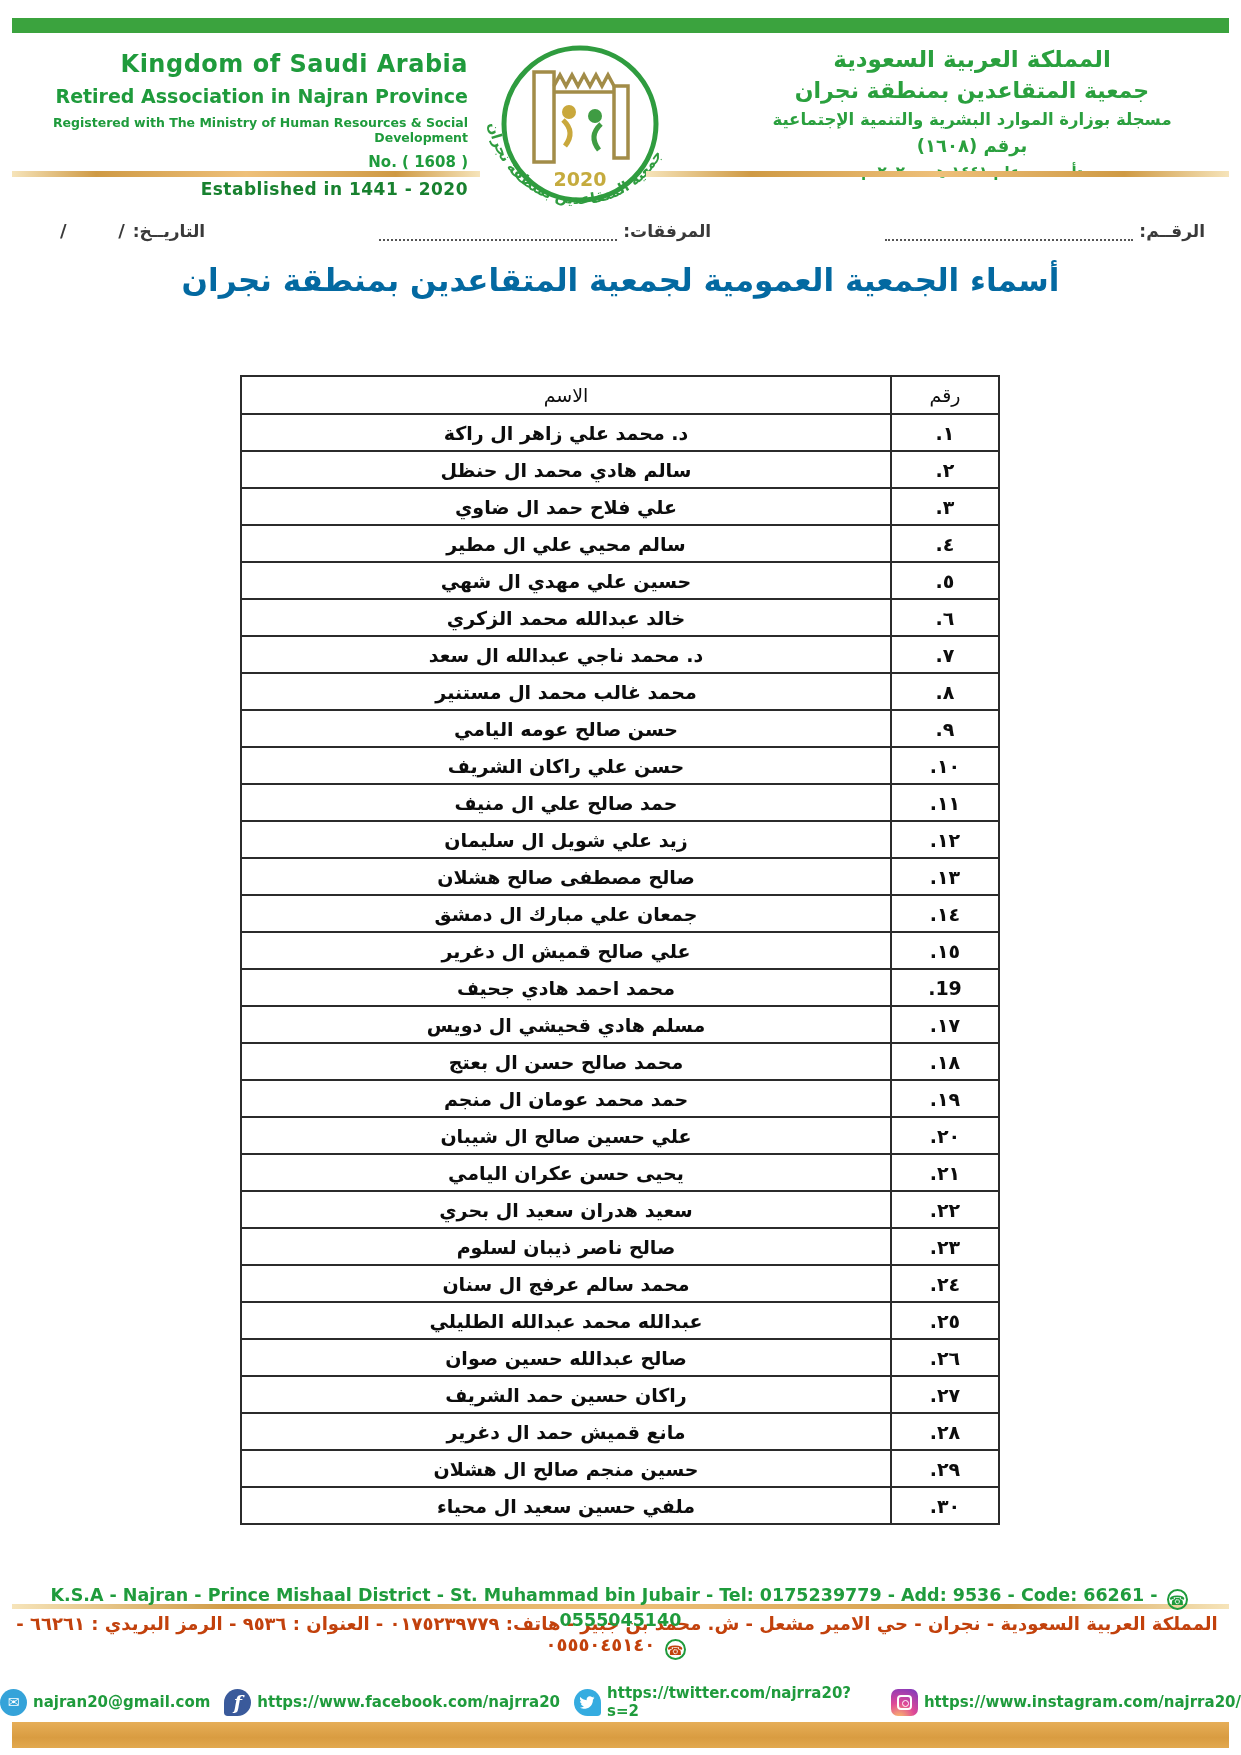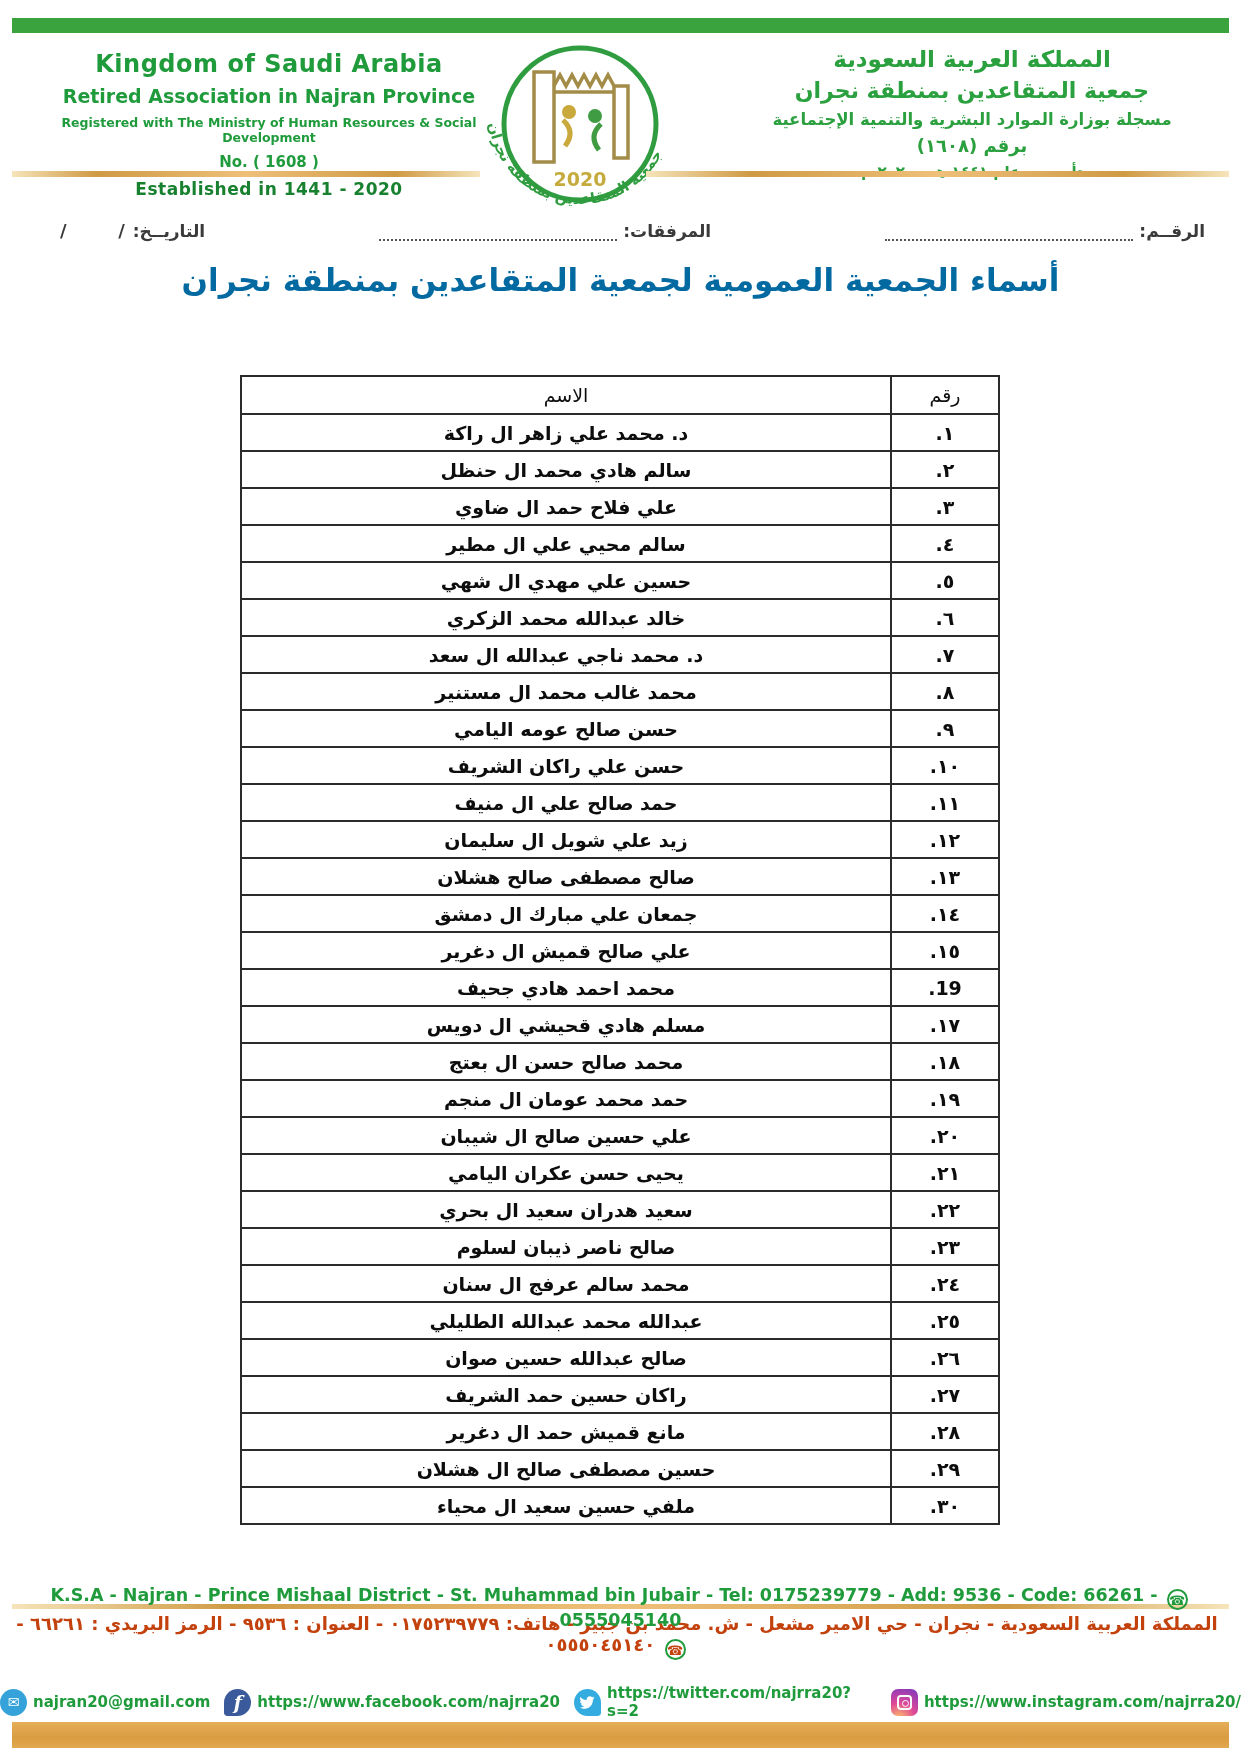--- a/index.html
+++ b/index.html
@@ -12,21 +12,21 @@
   .gold-line { position:absolute; top:171px; height:6px;
     background:linear-gradient(90deg,#f6e4ba 0%,#cf9a44 18%,#eec07a 50%,#cf9a44 82%,#f6e4ba 100%); }
   .gold-line.left  { left:12px;  width:468px; }
   .gold-line.right { left:646px; right:12px; }
   .gold-line-footer { position:absolute; top:1604px; left:12px; right:12px; height:5px;
     background:linear-gradient(90deg,#f6e4ba 0%,#cf9a44 18%,#eec07a 50%,#cf9a44 82%,#f6e4ba 100%); }
   .bar-gold-bottom { position:absolute; top:1722px; left:12px; right:12px; height:26px;
     background:linear-gradient(180deg,#e6ae58 0%,#d99c41 60%,#e2a94f 100%); }
 
   
-  .header-en { position:absolute; top:50px; left:38px; width:430px; text-align:center; color:#1f9b3c;margin-left:16px; }
+  .header-en { position:absolute; top:50px; left:38px; width:430px; text-align:right; color:#1f9b3c; }
   .en1 { font-size:24px; font-weight:bold; letter-spacing:.5px; }
   .en2 { font-size:19px; font-weight:bold; margin-top:7px; }
   .en3 { font-size:12.5px; font-weight:bold; margin-top:8px; }
   .en4 { font-size:15px; font-weight:bold; margin-top:8px; }
   .en5 { font-size:17px; font-weight:bold; margin-top:8px; letter-spacing:.5px; color:#18812f; }
 
   .header-ar { position:absolute; top:46px; right:34px; width:470px; text-align:center;
     color:#2aa03e; direction:rtl; }
   .ar1 { font-size:23px; font-weight:bold; }
   .ar2 { font-size:22px; font-weight:bold; margin-top:6px; }
@@ -267,21 +267,21 @@
           <tr>
             <td class="num">٢٧.</td>
             <td class="name">راكان حسين حمد الشريف</td>
           </tr>
           <tr>
             <td class="num">٢٨.</td>
             <td class="name">مانع قميش حمد ال دغرير</td>
           </tr>
           <tr>
             <td class="num">٢٩.</td>
-            <td class="name">حسين مصطفى صالح ال هشلان</td>
+            <td class="name">حسين منجم صالح ال هشلان</td>
           </tr>
           <tr>
             <td class="num">٣٠.</td>
             <td class="name">ملفي حسين سعيد ال محياء</td>
           </tr>
         </tbody>
     </table>
   </div>
 
   <div class="gold-line-footer"></div>

